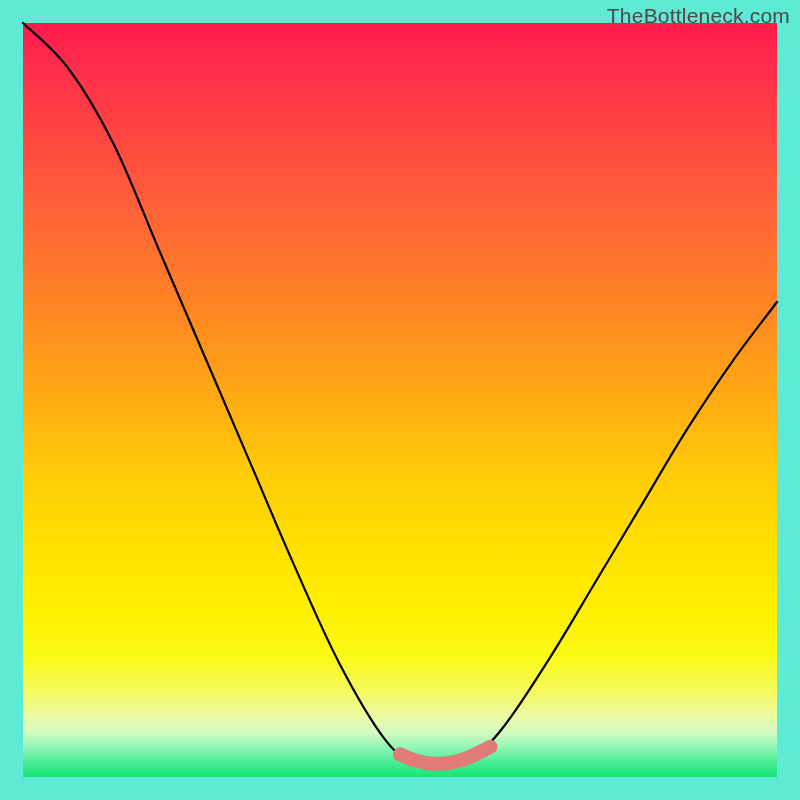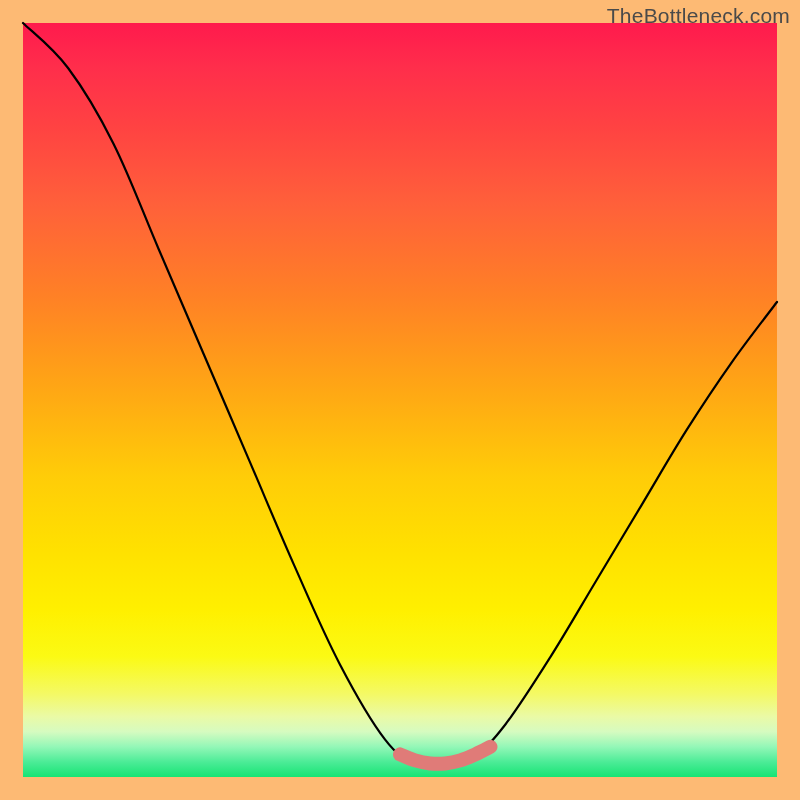--- a/index.html
+++ b/index.html
@@ -8,21 +8,21 @@
     width: 800px;
     height: 800px;
     overflow: hidden;
     background: #000;
     font-family: Arial, Helvetica, sans-serif;
   }
   .frame {
     position: relative;
     width: 800px;
     height: 800px;
-    background: #fdba74;
+    background: #5eead4;
   }
   .plot-area {
     position: absolute;
     left: 23px;
     top: 23px;
     width: 754px;
     height: 754px;
     background: linear-gradient(to bottom,
       #ff1a4d 0%,
       #ff2e4b 6%,

